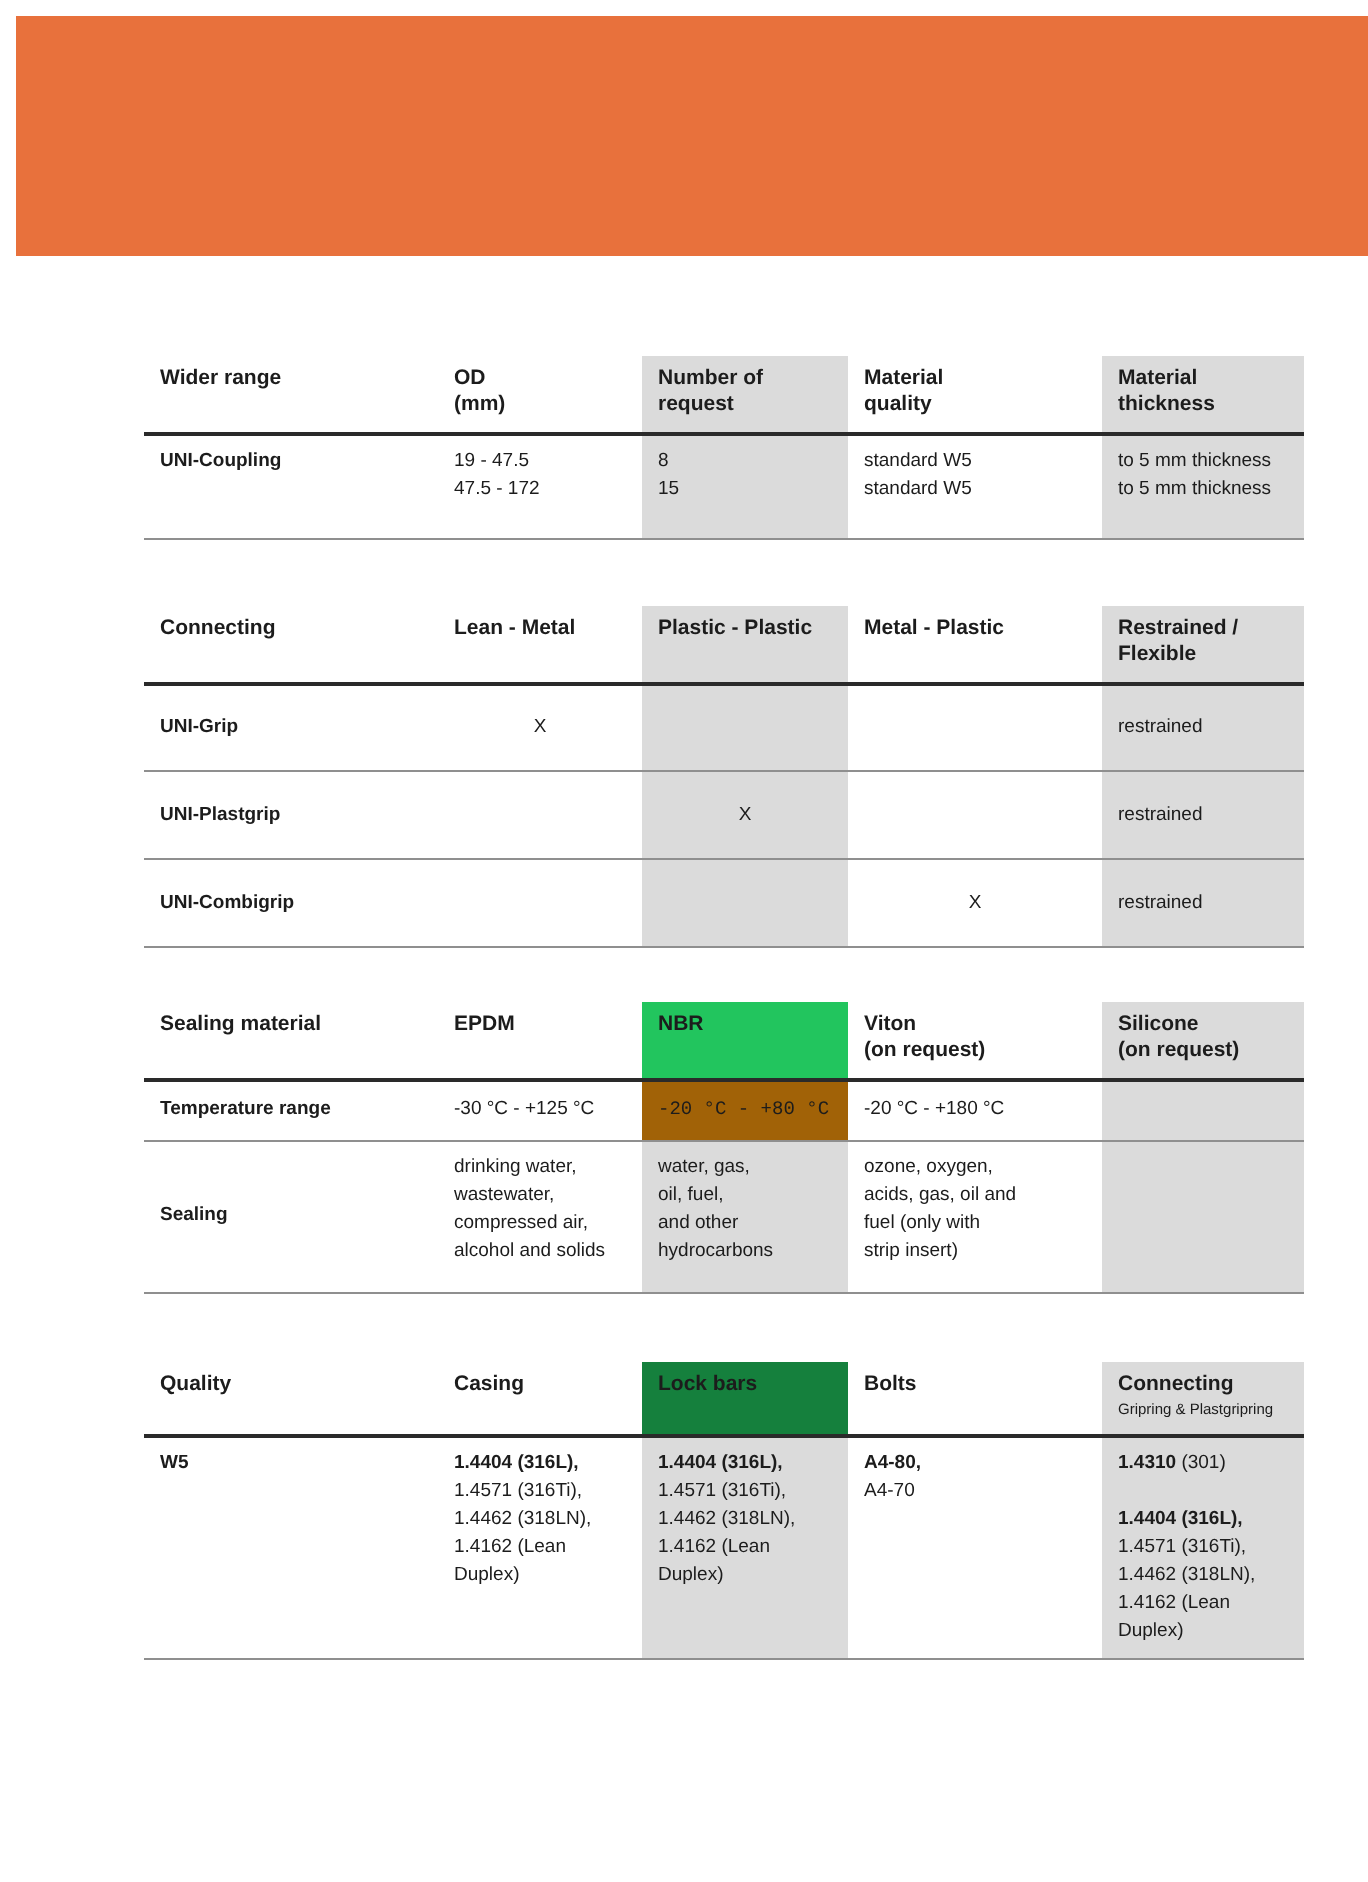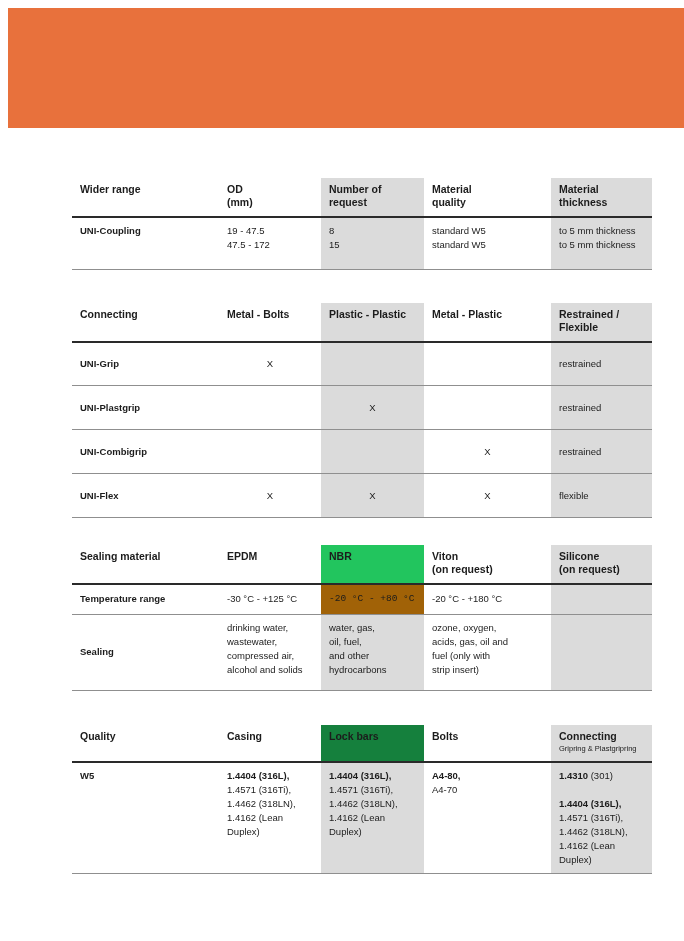--- a/index.html
+++ b/index.html
@@ -105,21 +105,21 @@
         <col class="c2">
         <col class="c3">
         <col class="c4">
       </colgroup>
       <thead>
         <tr>
           <th>
             <div>Connecting</div>
           </th>
           <th>
-            <div>Metal - Bolts</div>
+            <div>Lean - Metal</div>
           </th>
           <th style="background: rgb(219, 219, 219);">
             <div>Plastic - Plastic</div>
           </th>
           <th>
             <div>Metal - Plastic</div>
           </th>
           <th style="background: rgb(219, 219, 219);">
             <div>Restrained /</div>
             <div>Flexible</div>
@@ -151,35 +151,20 @@
         </tr>
         <tr class="r-2">
           <td class="rowlabel">UNI-Combigrip</td>
           <td></td>
           <td style="background: rgb(219, 219, 219);"></td>
           <td style="text-align: center;">
             <div><span>X</span></div>
           </td>
           <td style="background: rgb(219, 219, 219);">
             <div><span>restrained</span></div>
-          </td>
-        </tr>
-        <tr class="r-3">
-          <td class="rowlabel">UNI-Flex</td>
-          <td style="text-align: center;">
-            <div><span>X</span></div>
-          </td>
-          <td style="background: rgb(219, 219, 219); text-align: center;">
-            <div><span>X</span></div>
-          </td>
-          <td style="text-align: center;">
-            <div><span>X</span></div>
-          </td>
-          <td style="background: rgb(219, 219, 219);">
-            <div><span>flexible</span></div>
           </td>
         </tr>
       </tbody>
     </table>
     <table class="t-sealing">
       <colgroup>
         <col class="c0">
         <col class="c1">
         <col class="c2">
         <col class="c3">

